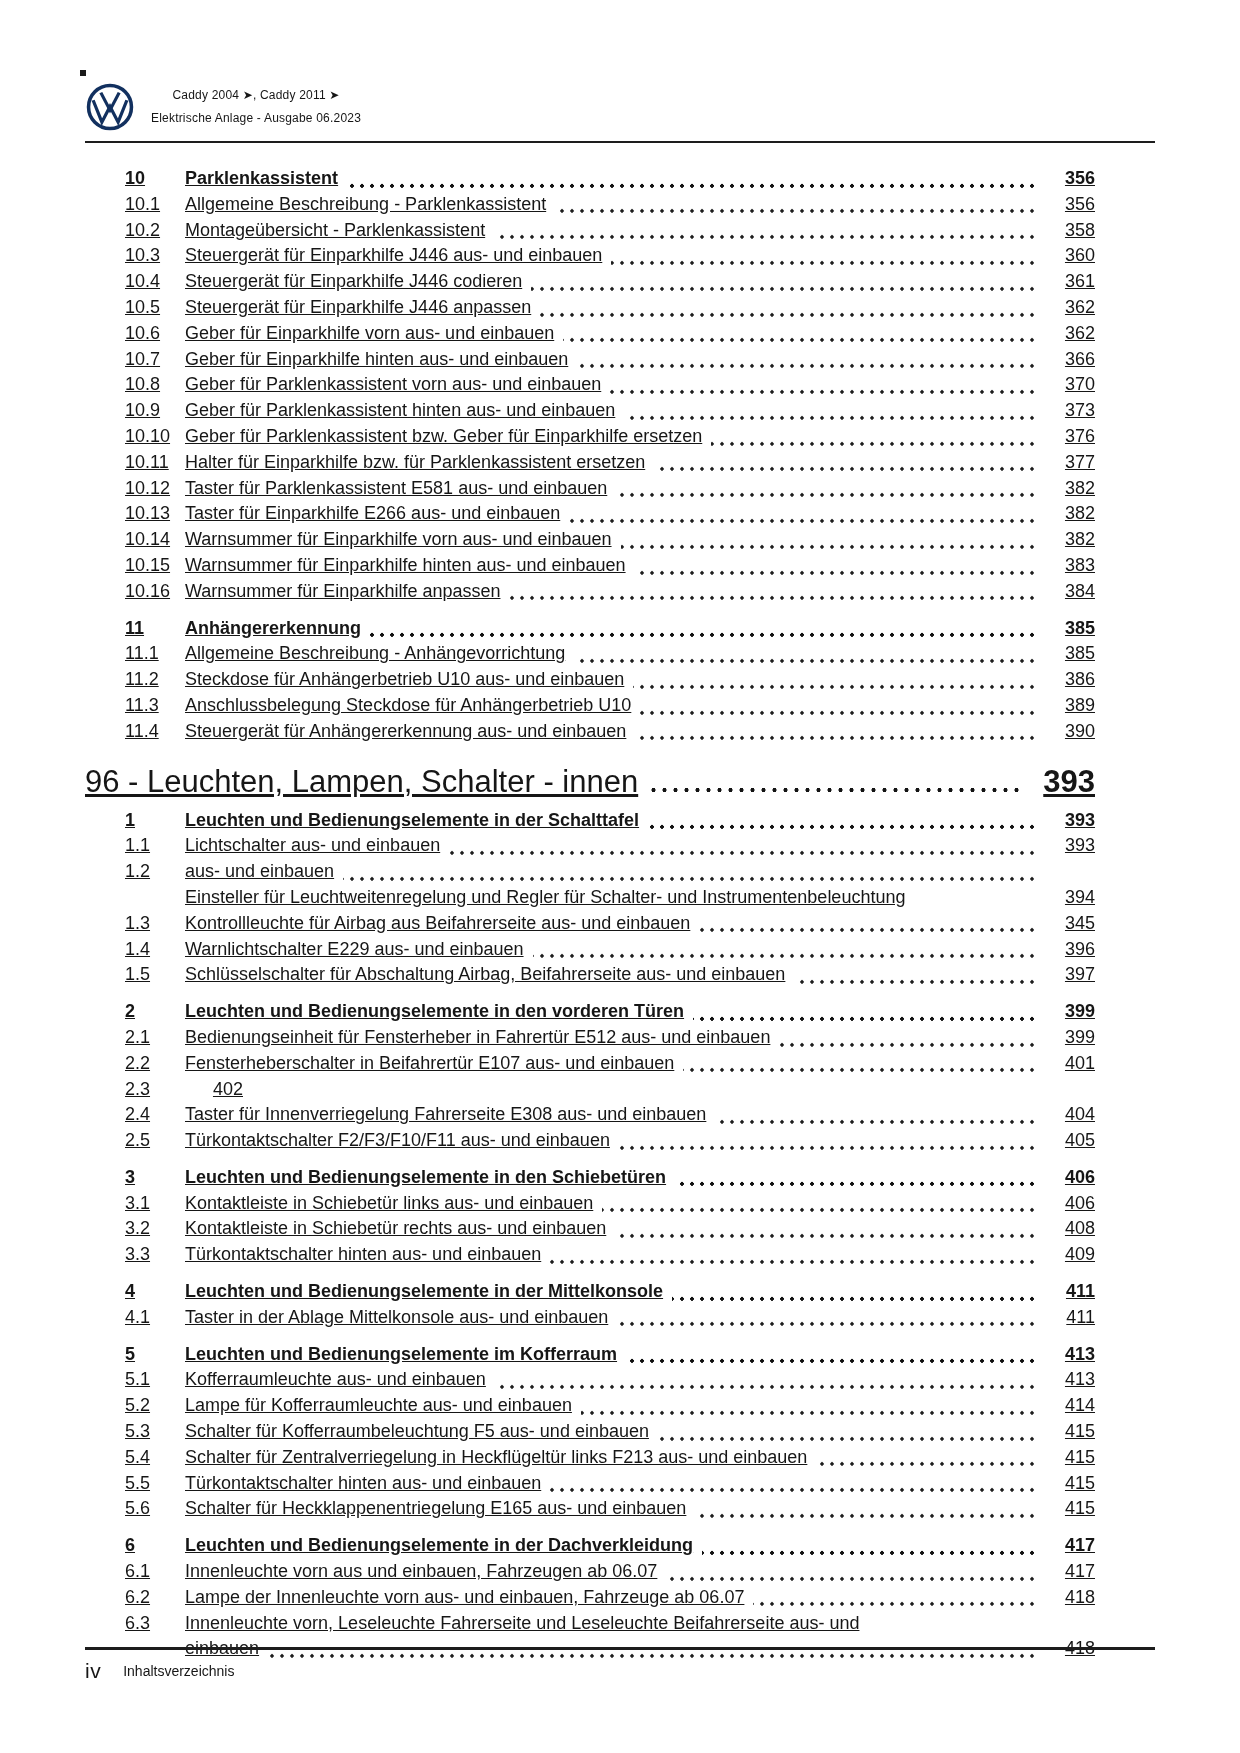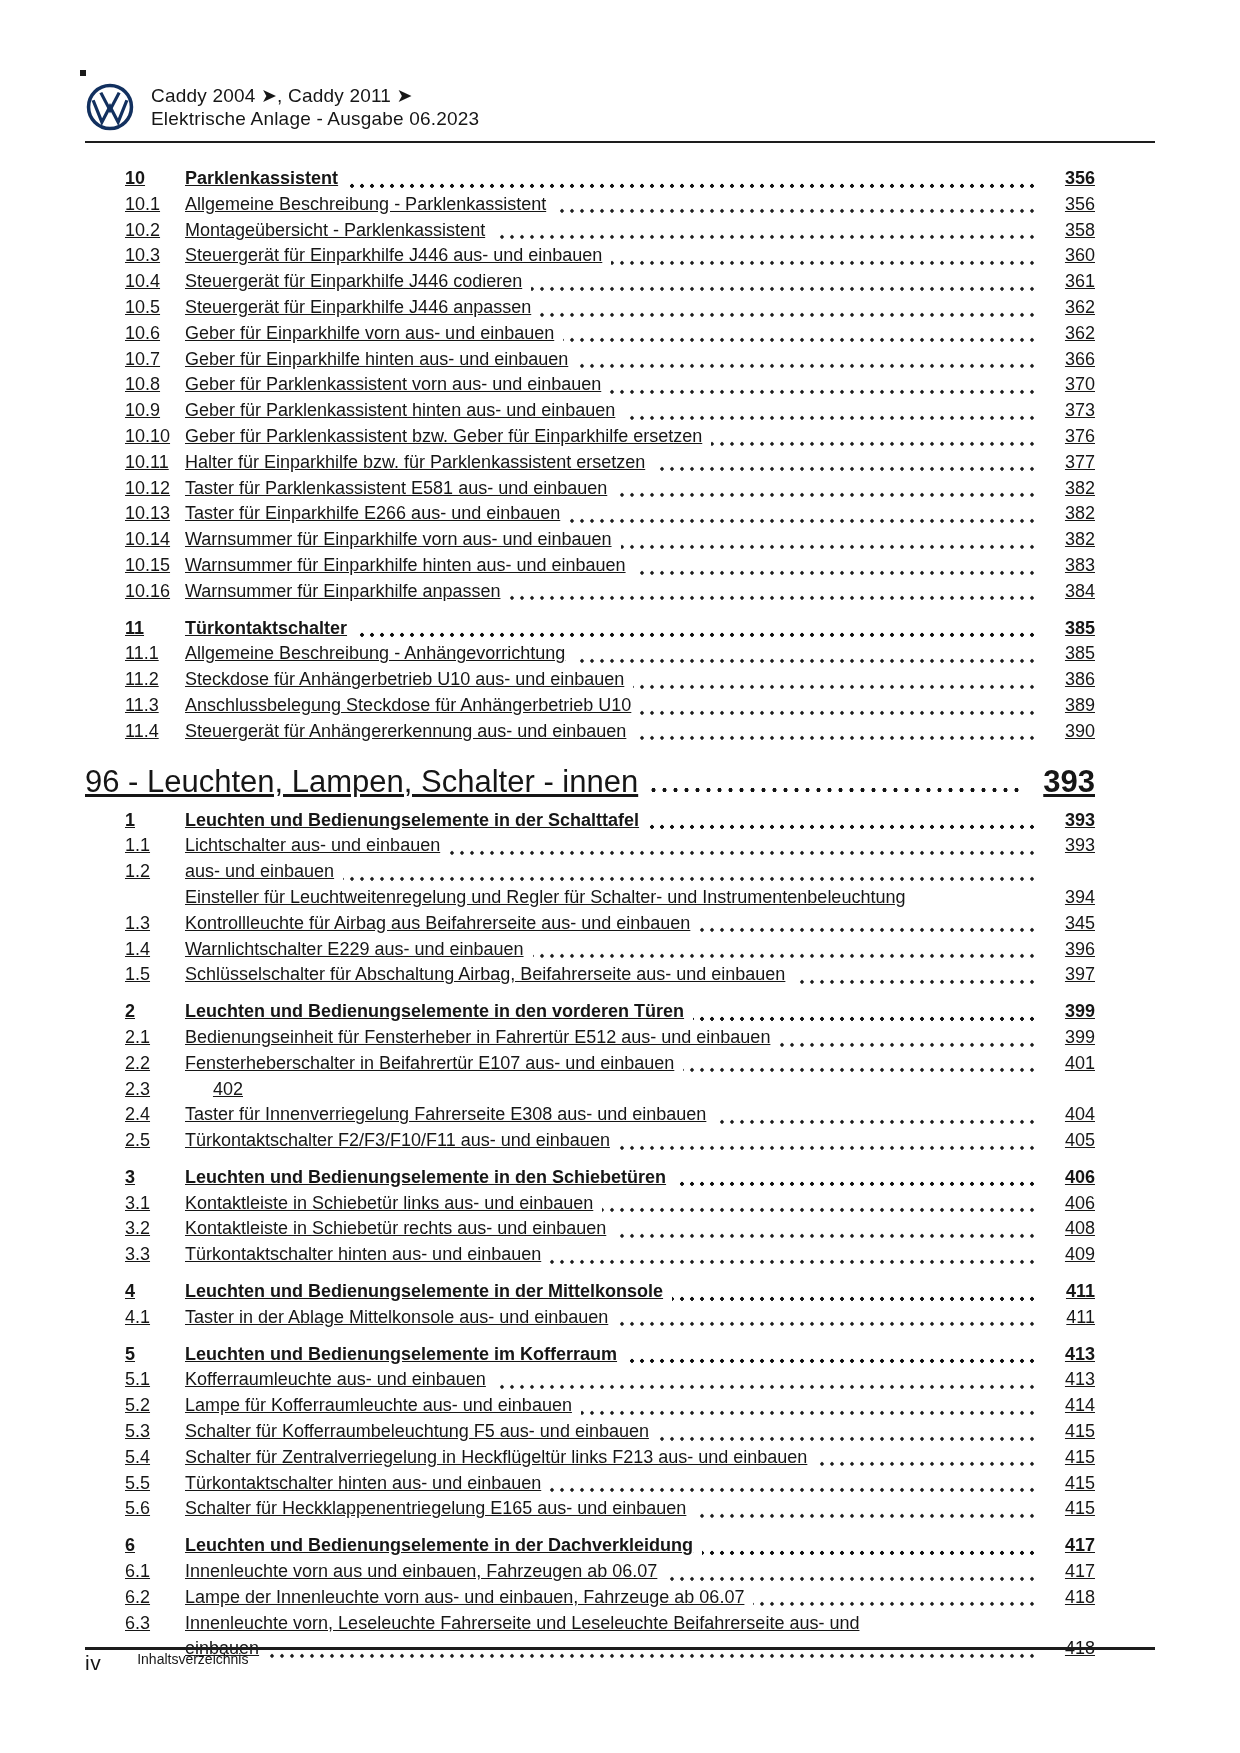--- a/index.html
+++ b/index.html
@@ -11,21 +11,21 @@
     font-family: "Liberation Sans", "DejaVu Sans", sans-serif;
     color: #161616;
   }
   .page { position: absolute; inset: 0; padding: 0 85px; }
 
   .scan-speck { position: absolute; left: 80px; top: 70px; width: 6px; height: 6px; background: #1a1a1a; }
 
   
   .doc-header { display: flex; align-items: flex-start; gap: 16px; padding-top: 82px; }
   .logo-box { width: 50px; height: 50px; flex: none; }
-  .header-text { font-size: 19px; line-height: 23px; padding-top: 2px; letter-spacing: 0.2px; }
+  .header-text { font-size: 12px; line-height: 23px; padding-top: 2px; letter-spacing: 0.2px; text-align: center; }
   .header-rule { border: none; border-top: 2.5px solid #1d1d1d; margin-top: 9px; }
 
   
   :root { --lh: 25.8px; }
   .toc { padding-top: 12px; padding-right: 60px; }
   .toc-row { display: flex; font-size: 18px; line-height: var(--lh); text-decoration: underline; }
   .toc-row.section { font-weight: bold; margin-top: 11px; }
   .toc-num { flex: none; width: 60px; margin-left: 40px; align-self: flex-start; }
   .toc-main { flex: 1; min-width: 0; }
   .toc-line { overflow: hidden; white-space: nowrap; height: var(--lh); }
@@ -47,21 +47,21 @@
   .toc-row.chapter .toc-line.leader {
     background-image: radial-gradient(circle, #141414 1.9px, transparent 2.2px);
     background-size: 11px 30px;
     background-position: 2px 8px;
   }
   .toc-row.chapter .toc-page { font-weight: bold; }
 
   
   .doc-footer { position: absolute; left: 85px; right: 85px; top: 1647px; }
   .footer-rule { border: none; border-top: 3.5px solid #1d1d1d; }
-  .footer-line { display: flex; align-items: flex-start; gap: 36px; margin-top: 1px; }
+  .footer-line { display: flex; align-items: center; gap: 22px; margin-top: 9px; }
   .footer-page { font-size: 21px; letter-spacing: 0.5px; }
   .footer-label { font-size: 14px; }
 </style>
 </head>
 <body>
 
 <div class="page">
   <div class="scan-speck"></div>
 
   <div class="doc-header">
@@ -195,21 +195,21 @@
       <div class="toc-row entry">
         <span class="toc-num">10.16</span>
         <div class="toc-main">
           <div class="toc-line leader"><span class="txt">Warnsummer für Einparkhilfe anpassen</span></div>
         </div>
         <span class="toc-page">384</span>
       </div>
       <div class="toc-row section">
         <span class="toc-num">11</span>
         <div class="toc-main">
-          <div class="toc-line leader"><span class="txt">Türkontaktschalter</span></div>
+          <div class="toc-line leader"><span class="txt">Anhängererkennung</span></div>
         </div>
         <span class="toc-page">385</span>
       </div>
       <div class="toc-row entry">
         <span class="toc-num">11.1</span>
         <div class="toc-main">
           <div class="toc-line leader"><span class="txt">Allgemeine Beschreibung - Anhängevorrichtung</span></div>
         </div>
         <span class="toc-page">385</span>
       </div>

